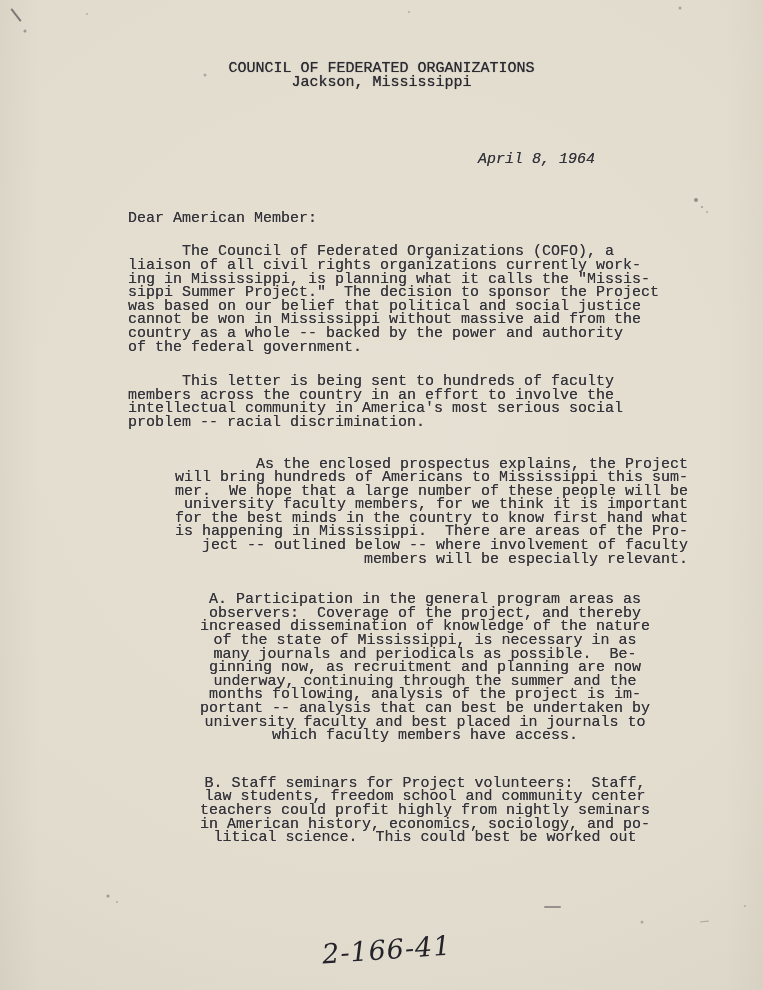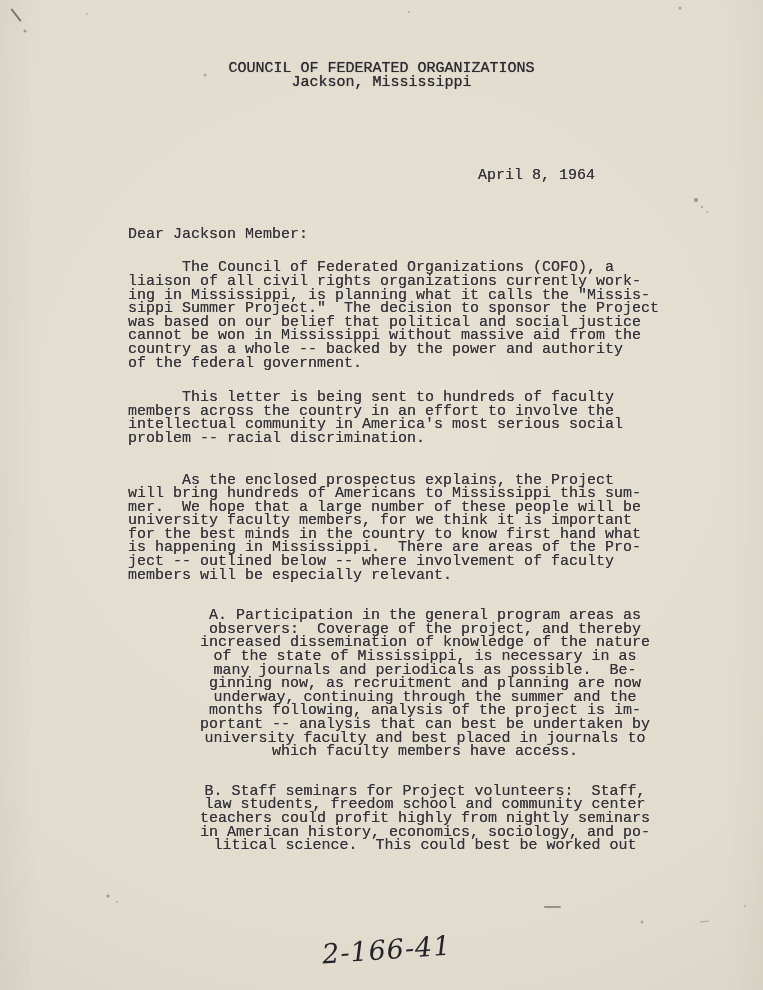--- a/index.html
+++ b/index.html
@@ -26,29 +26,29 @@
     color: #33323a;
     text-shadow: 0 0 0.6px rgba(51,50,58,0.75);
   }
   .letterhead {
     width: 763px;
     margin-left: -128px;
     text-align: center;
     color: #2b2a31;
     text-shadow: 0 0 0.8px rgba(43,42,49,0.85);
   }
-  .date { margin-top: 80px; margin-left: 350px; white-space: pre; }
+  .date { margin-top: 64px; margin-left: 350px; white-space: pre; font-style: italic; }
   .salutation { margin-top: 45px; white-space: pre; }
   .para { white-space: pre-wrap; width: 560px; }
   .p1 { margin-top: 21px; }
   .p2 { margin-top: 20px; }
-  .p3 { margin-top: 28px; }
+  .p3 { margin-top: 28px; text-align: right; }
   .list-item { white-space: pre-wrap; width: 480px; margin-left: 57px; text-align: center; }
   .item-a { margin-top: 27px; }
-  .item-b { margin-top: 26px; }
+  .item-b { margin-top: 34px; }
   .handwritten {
     position: absolute; left: 322px; top: 934px;
     font-family: "DejaVu Serif", serif;
     font-style: italic;
     font-size: 27px;
     letter-spacing: 1px;
     color: #24232c;
     transform: rotate(-4deg);
     text-shadow: none;
   }
@@ -99,21 +99,21 @@
 
   <div class="content">
 
     <div class="letterhead">
       <div>COUNCIL OF FEDERATED ORGANIZATIONS</div>
       <div>Jackson, Mississippi</div>
     </div>
 
     <div class="date">April 8, 1964</div>
 
-    <div class="salutation">Dear Jackson Member:</div>
+    <div class="salutation">Dear American Member:</div>
 
     <div class="para p2">      The Council of Federated Organizations (COFO), a
 liaison of all civil rights organizations currently work-
 ing in Mississippi, is planning what it calls the "Missis-
 sippi Summer Project."  The decision to sponsor the Project
 was based on our belief that political and social justice
 cannot be won in Mississippi without massive aid from the
 country as a whole -- backed by the power and authority
 of the federal government.</div>
 

